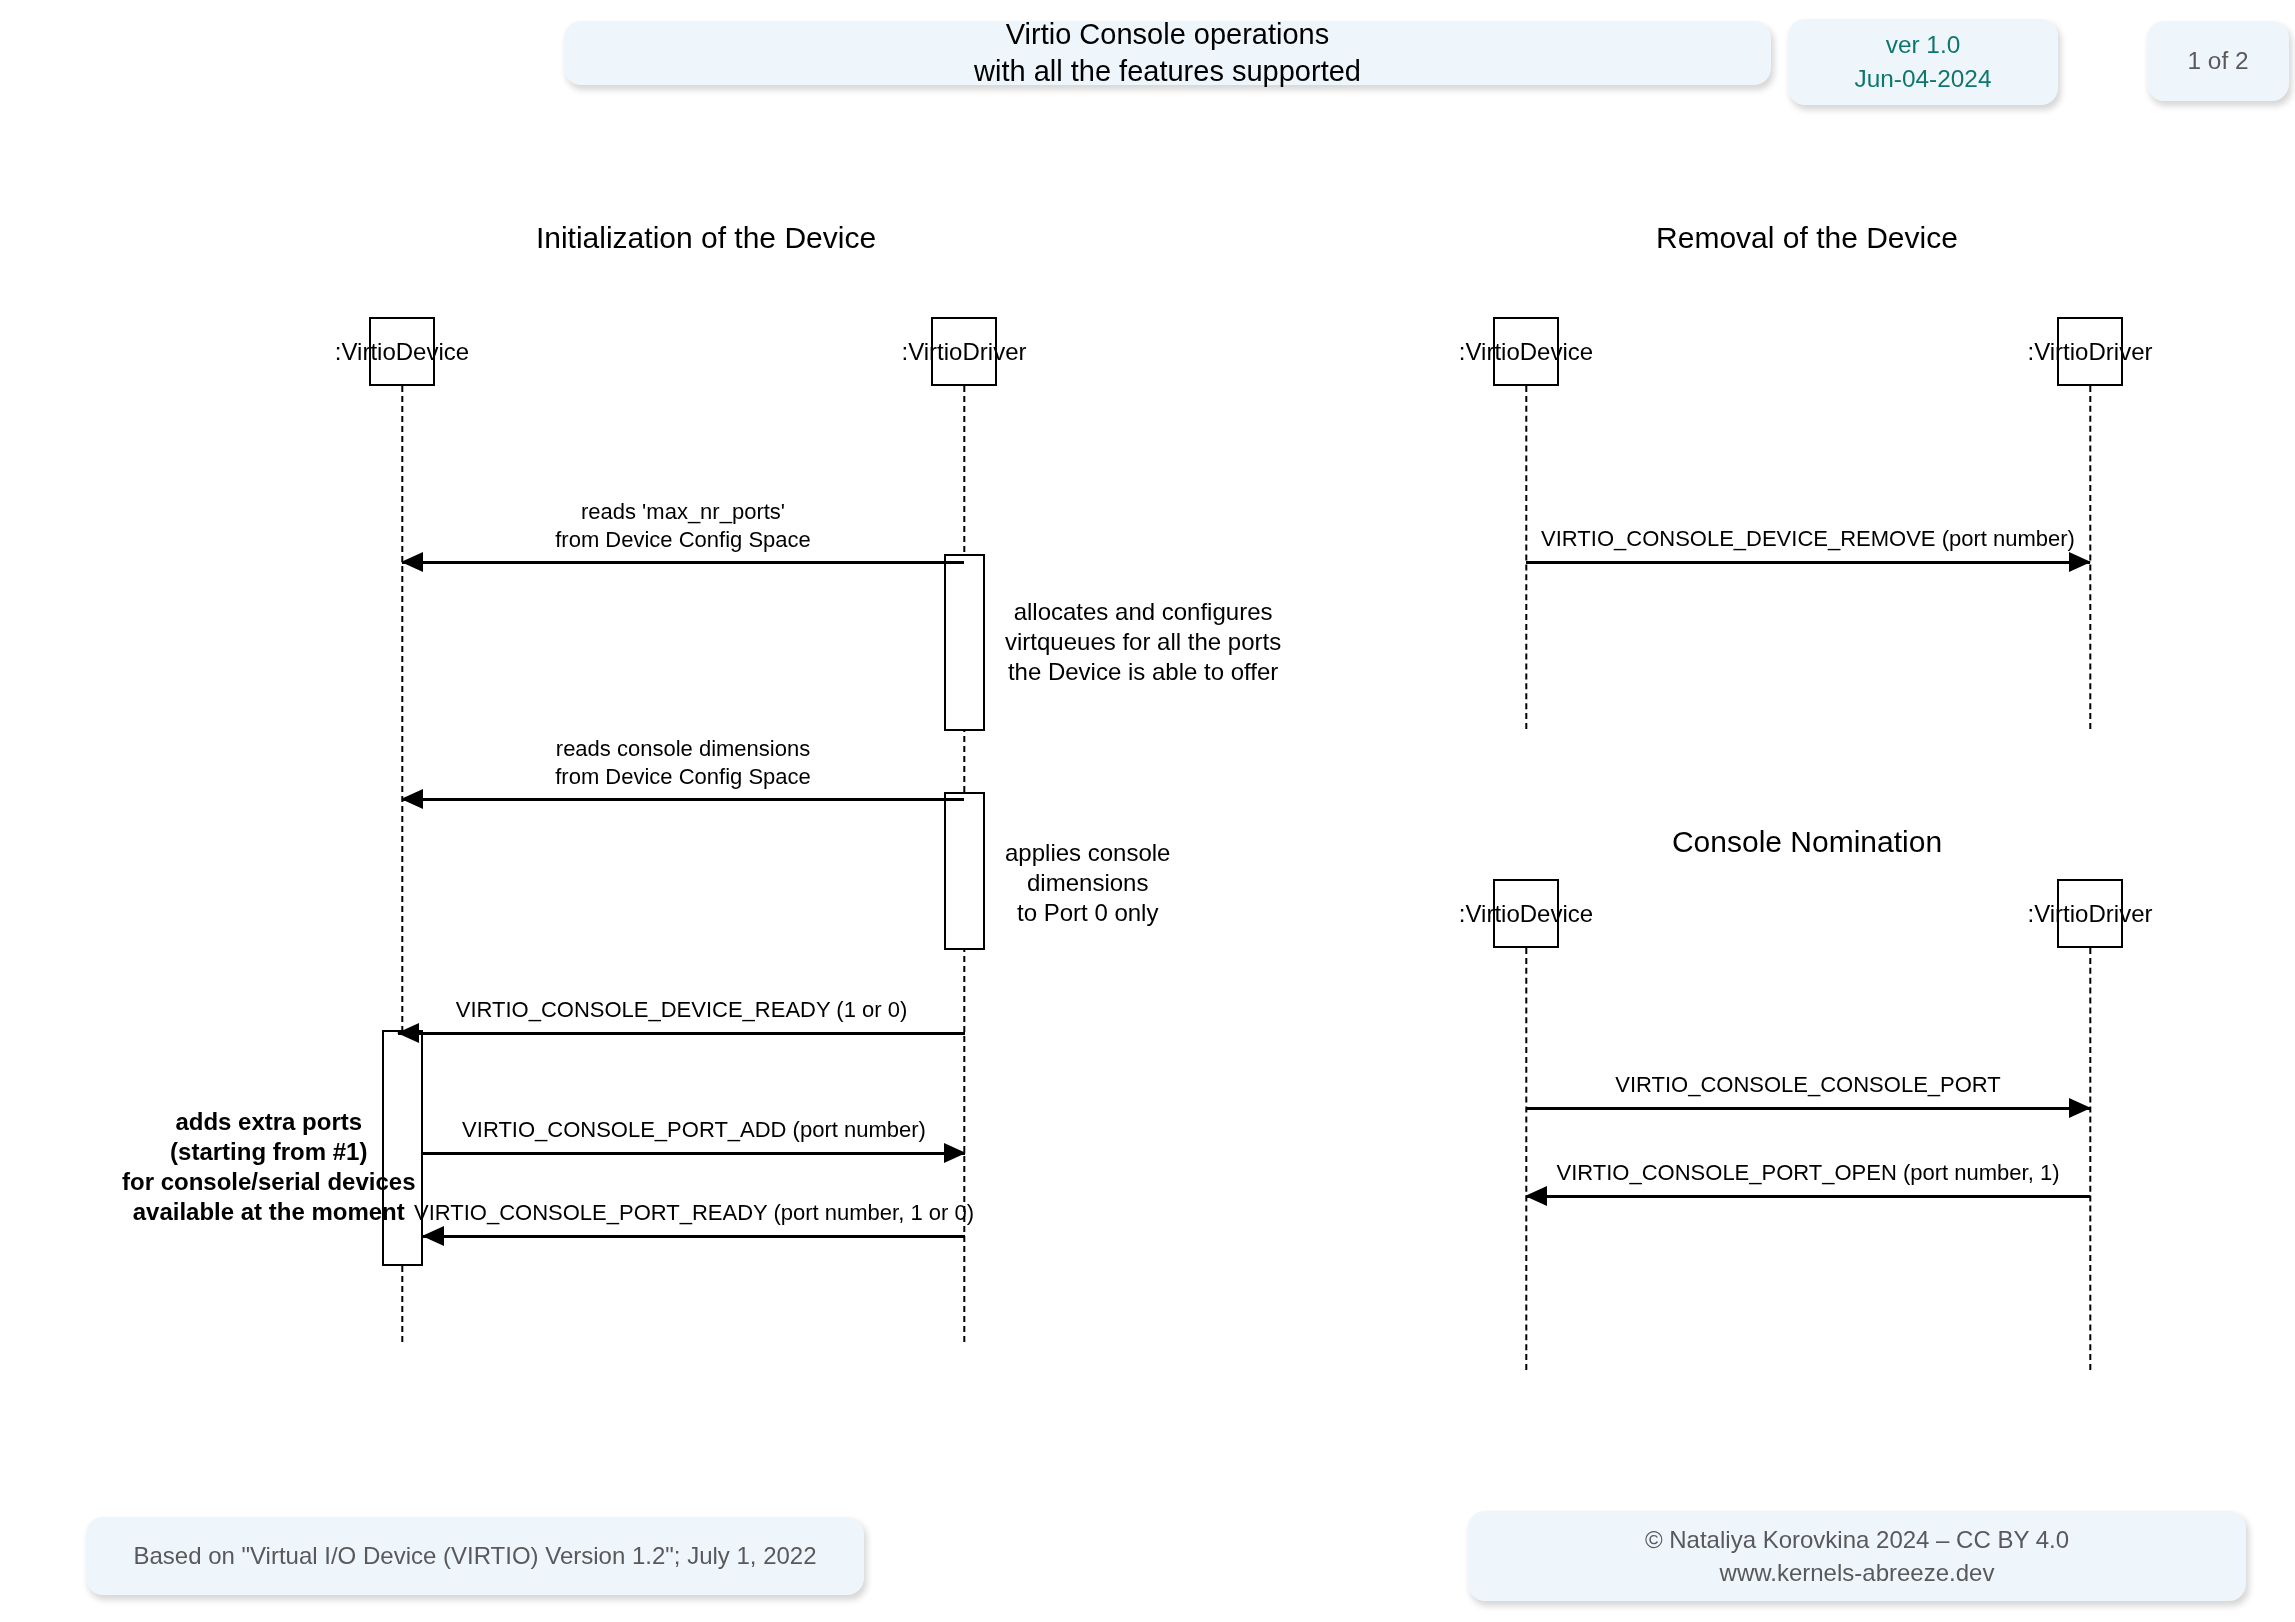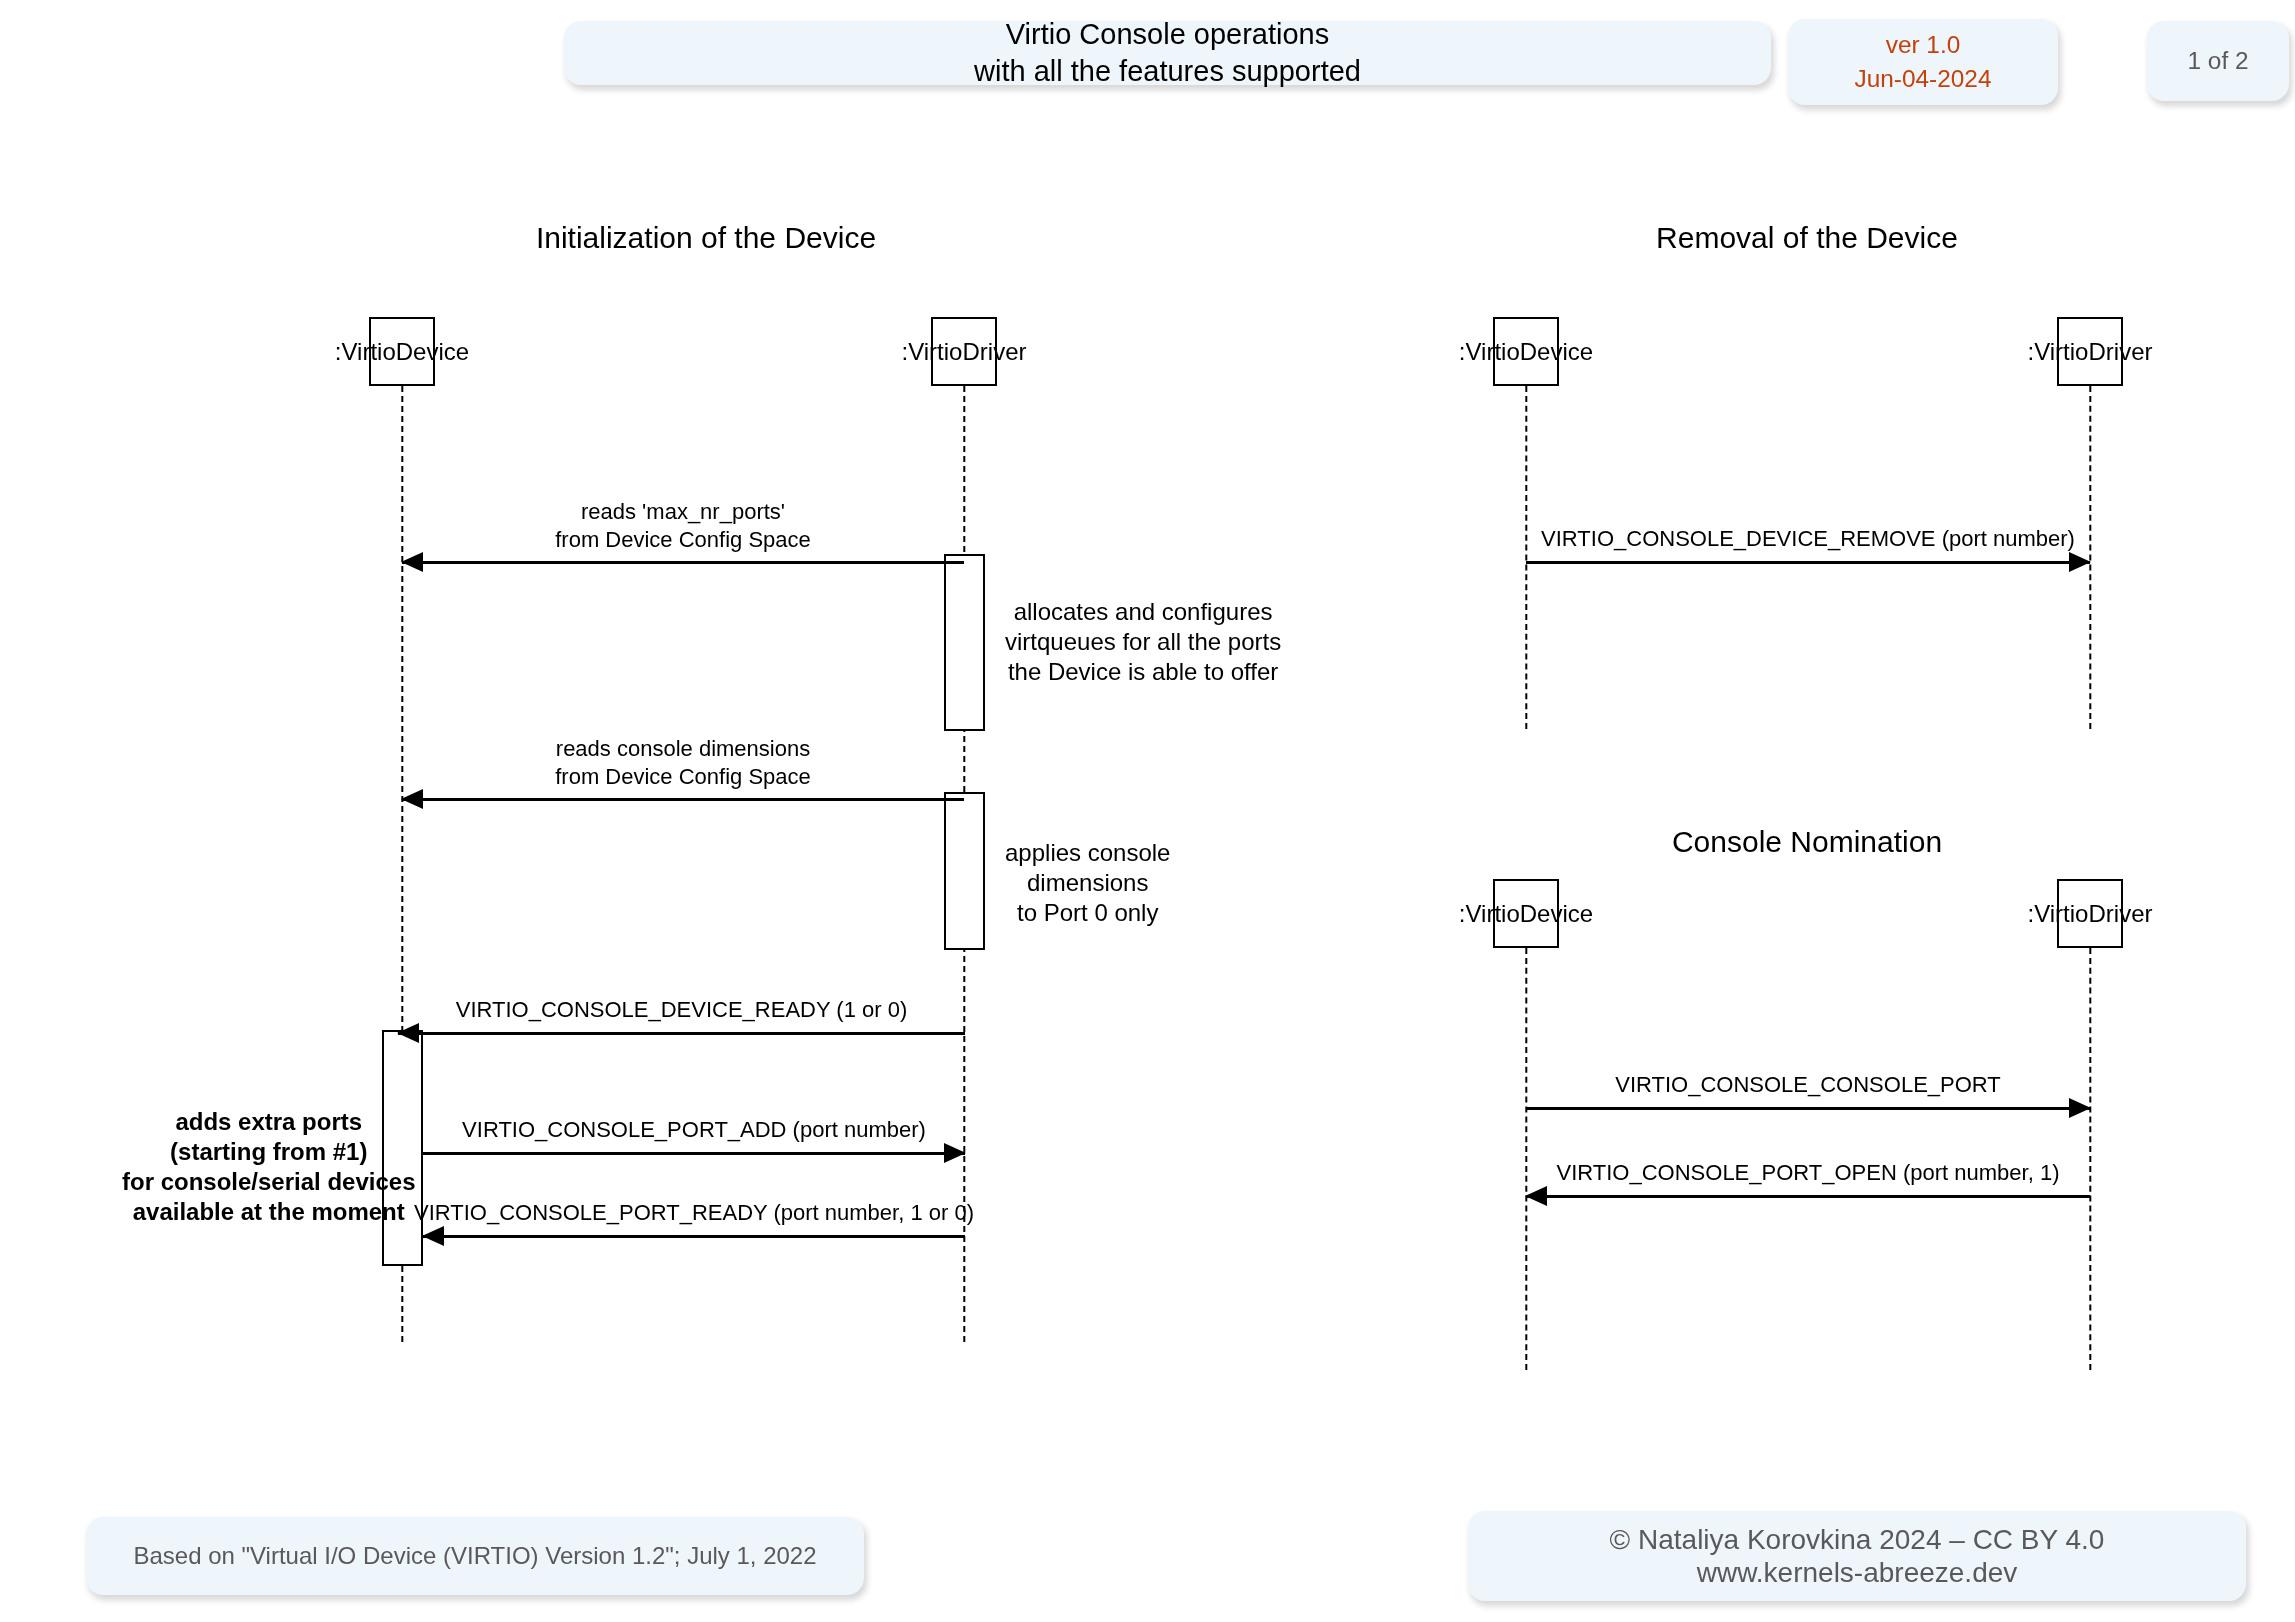--- a/index.html
+++ b/index.html
@@ -25,35 +25,35 @@
     justify-content:center;
     color:#59595b;
     text-align:center;
   }
   #title-pill{
     left:564px;top:21px;width:1207px;height:64px;
     color:#000000;
   }
   #title-pill .ln{font-size:29px;line-height:37px;}
   #version-pill{left:1788px;top:18.5px;width:270px;height:86px;}
-  #version-pill .ln{font-size:24.4px;line-height:34px;color:#c2410c;}
+  #version-pill .ln{font-size:24.4px;line-height:34px;color:#0f766e;}
   #page-pill{left:2147px;top:21px;width:142px;height:80px;}
   #page-pill .ln{font-size:24.4px;line-height:34px;color:#59595b;}
 
   
   #source-pill{
     left:86px;top:1517px;width:778px;height:78px;
     border-radius:17px;
   }
   #source-pill .ln{font-size:24px;line-height:32px;color:#59595b;}
   #copyright-pill{
     left:1468px;top:1511px;width:778px;height:90px;
     border-radius:17px;
   }
-  #copyright-pill .ln{font-size:28px;line-height:33px;color:#59595b;}
+  #copyright-pill .ln{font-size:24px;line-height:33px;color:#59595b;}
 
   
   .section-title{
     position:absolute;
     font-size:30px;
     color:#000;
     white-space:nowrap;
     text-align:center;
     transform:translateX(-50%);
   }

